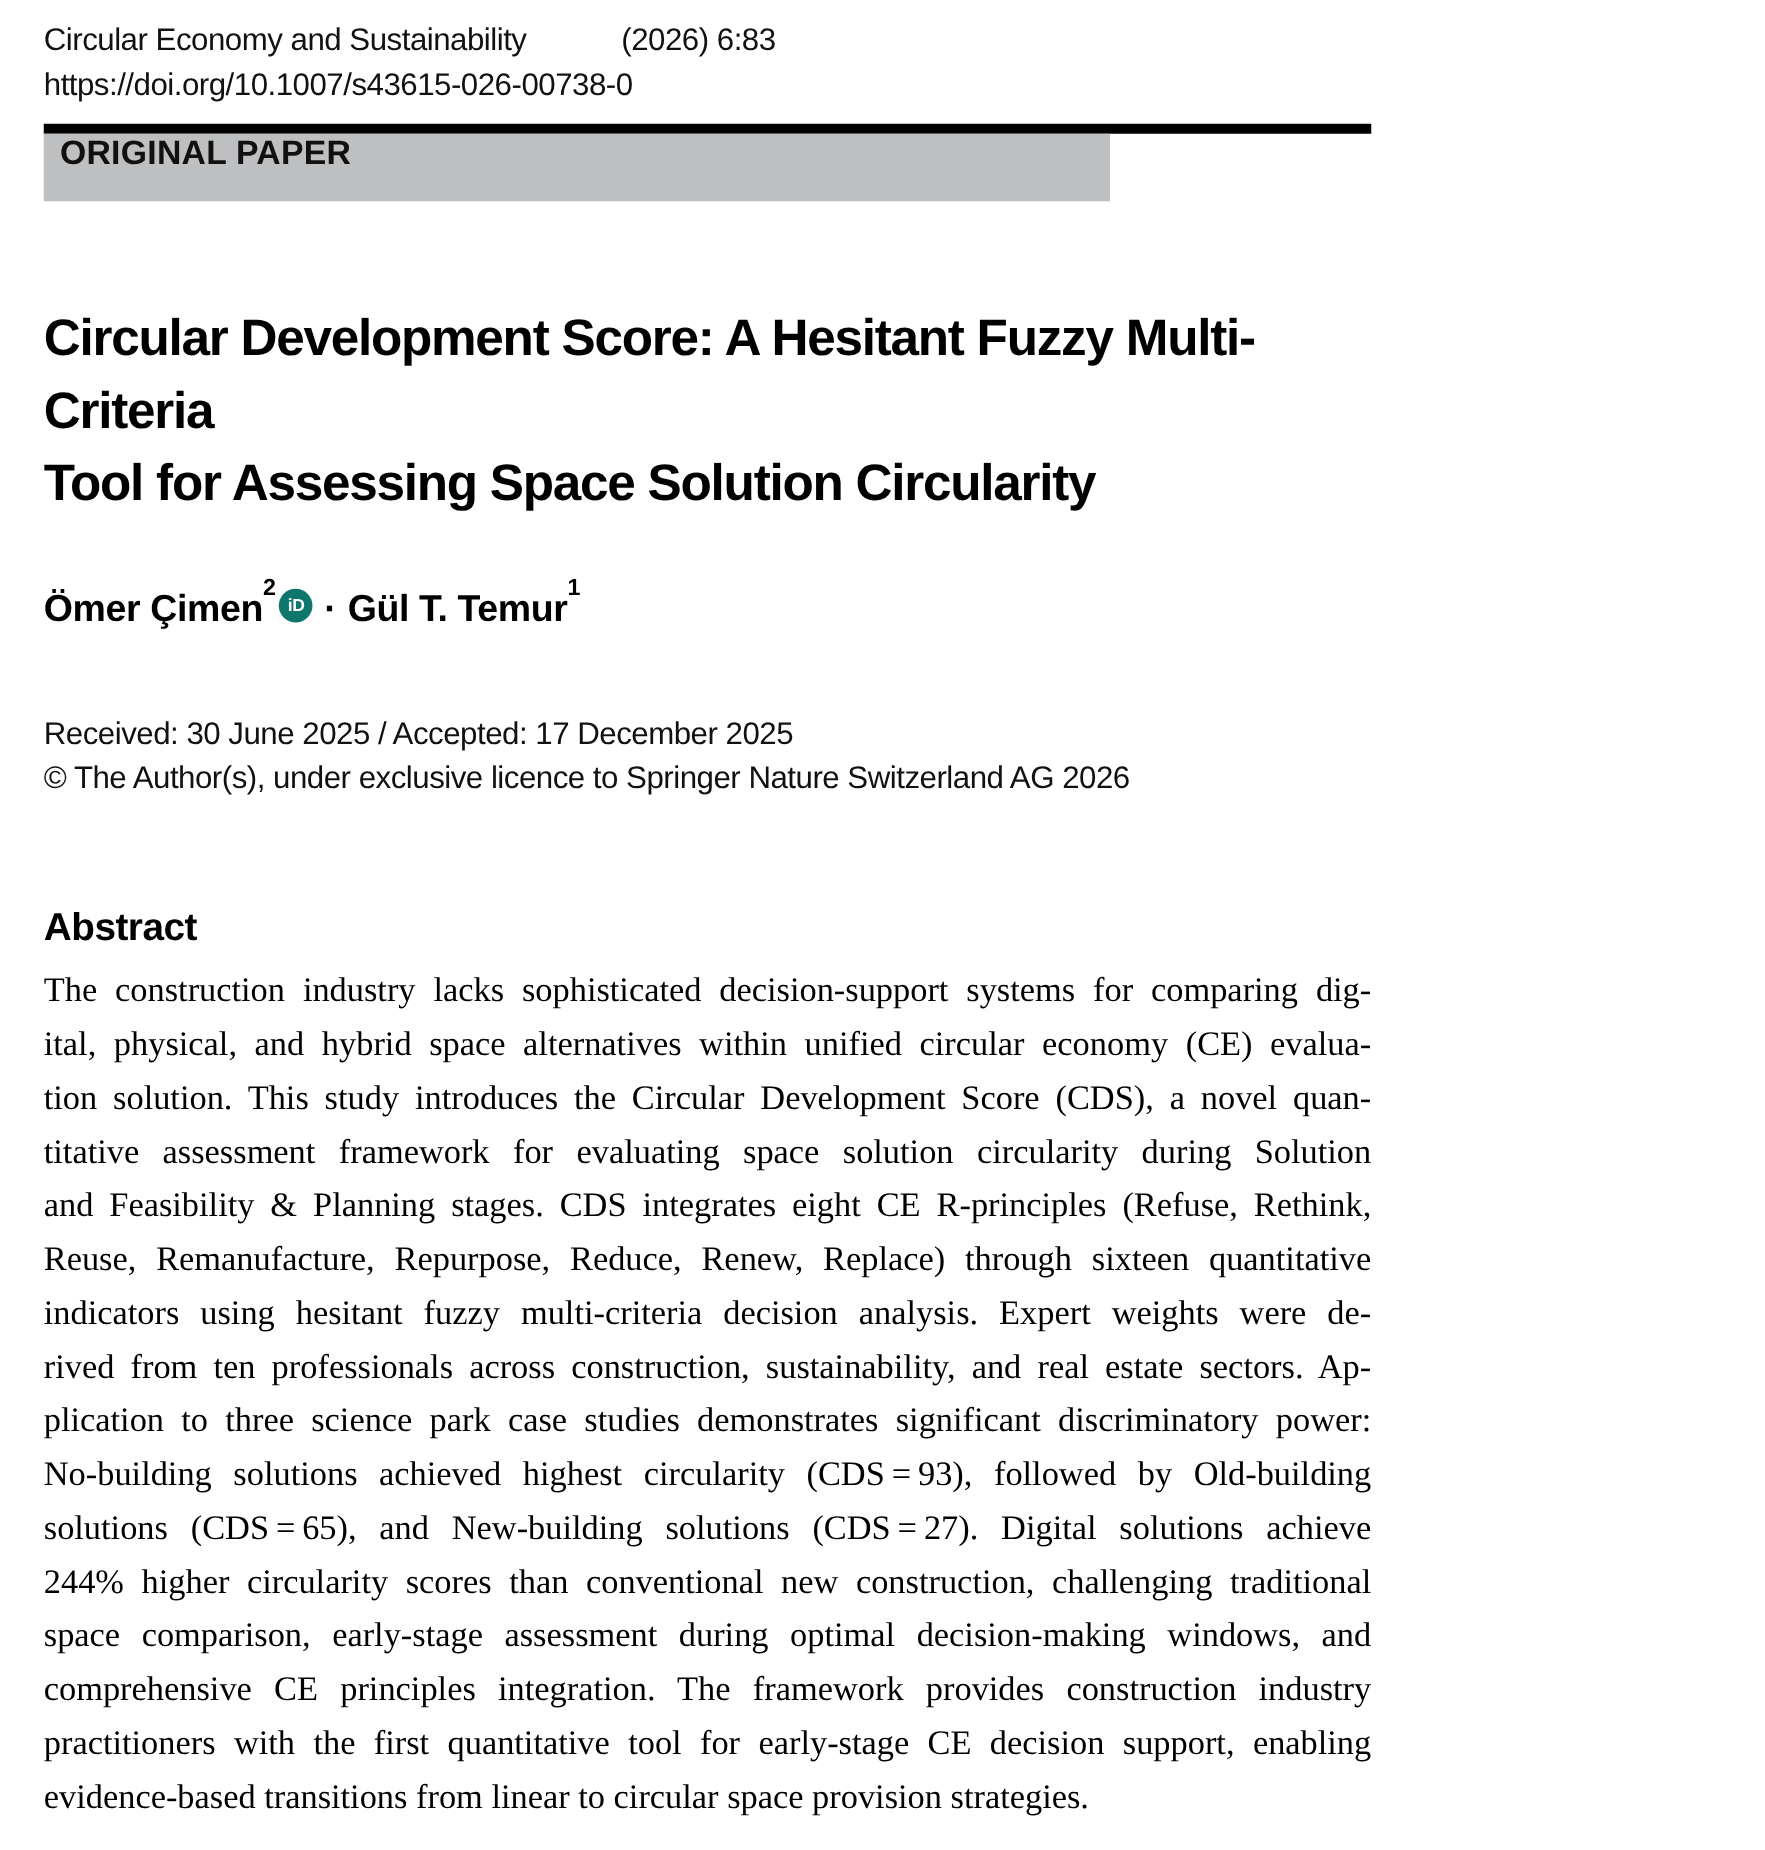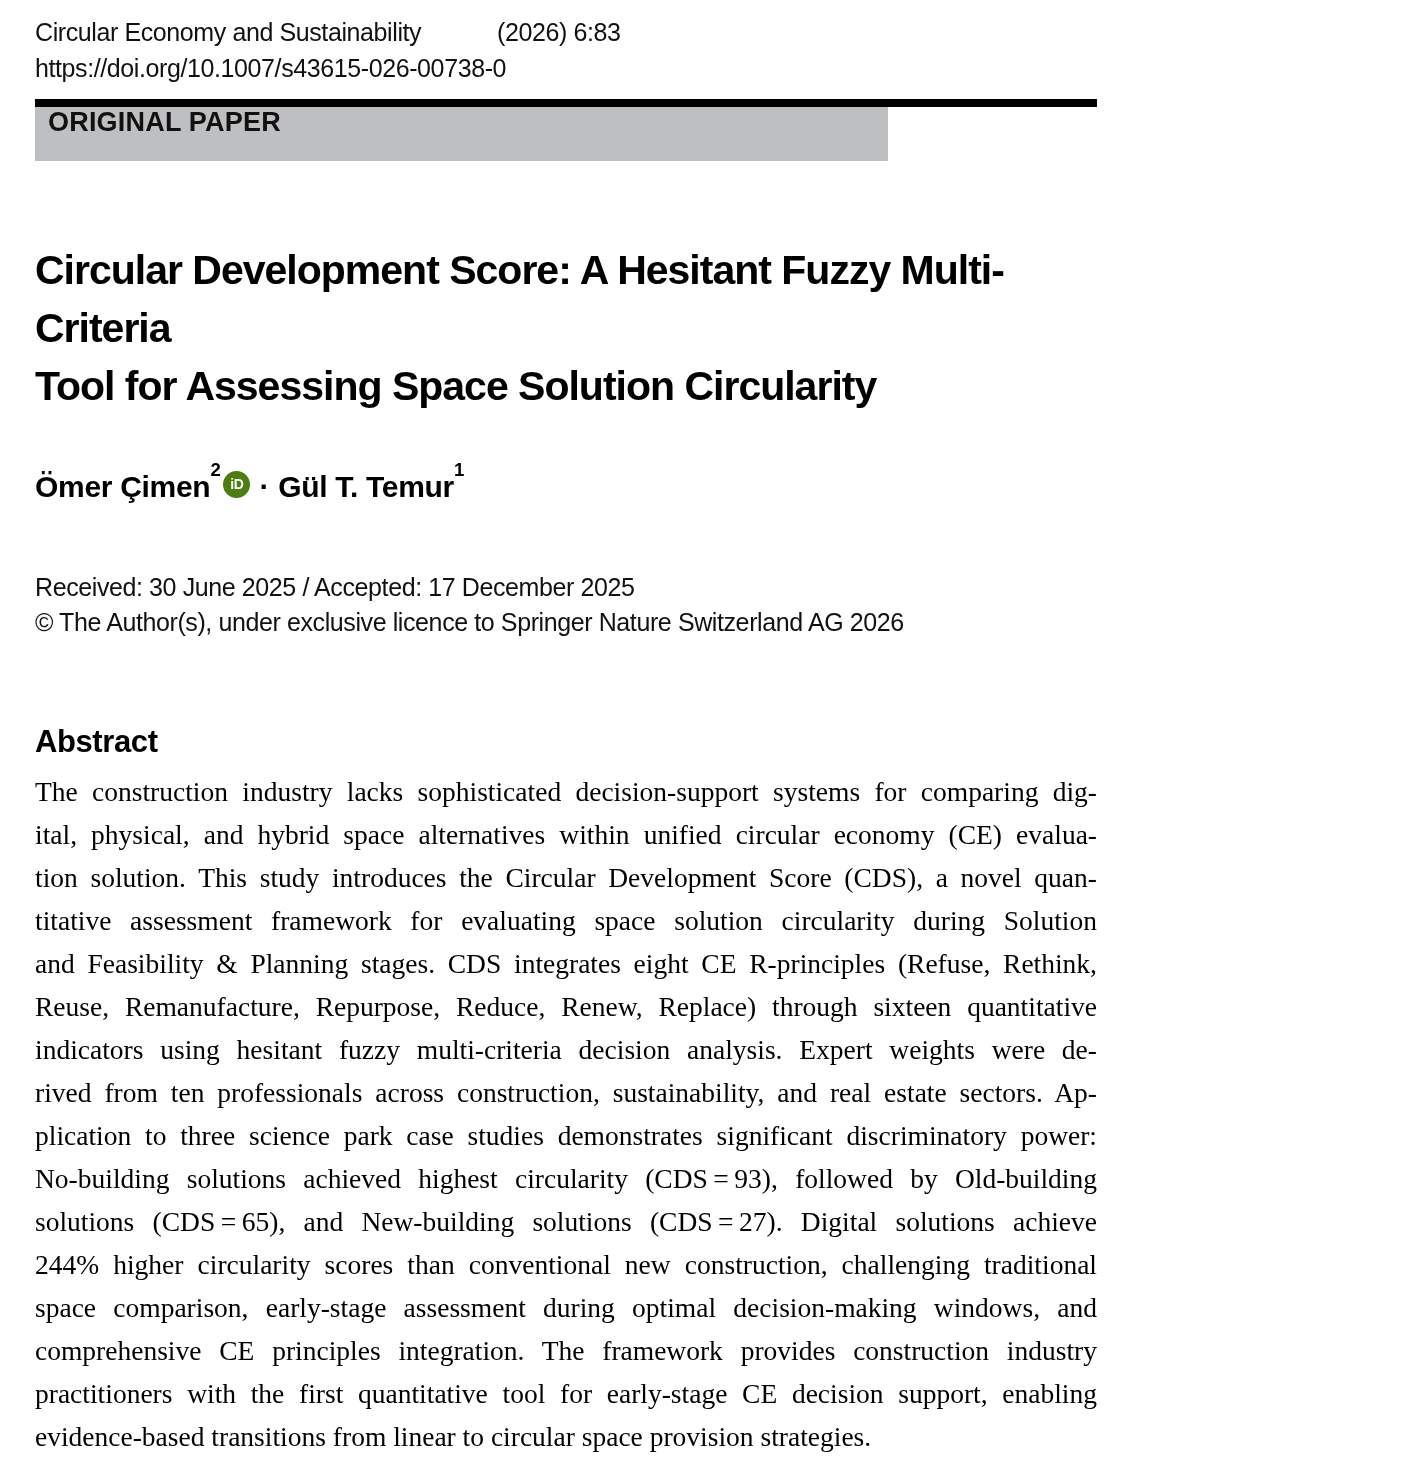--- a/index.html
+++ b/index.html
@@ -88,21 +88,21 @@
     font-size: 0.62em;
     position: relative;
     top: -10px;
     font-weight: bold;
   }
   .orcid {
     display: inline-block;
     width: 27px;
     height: 27px;
     border-radius: 50%;
-    background: #4d7c0f;
+    background: #0f766e;
     color: #fff;
     font-size: 14px;
     font-weight: bold;
     text-align: center;
     line-height: 27px;
     position: relative;
     top: -8px;
     margin-left: 3px;
     cursor: pointer;
   }

